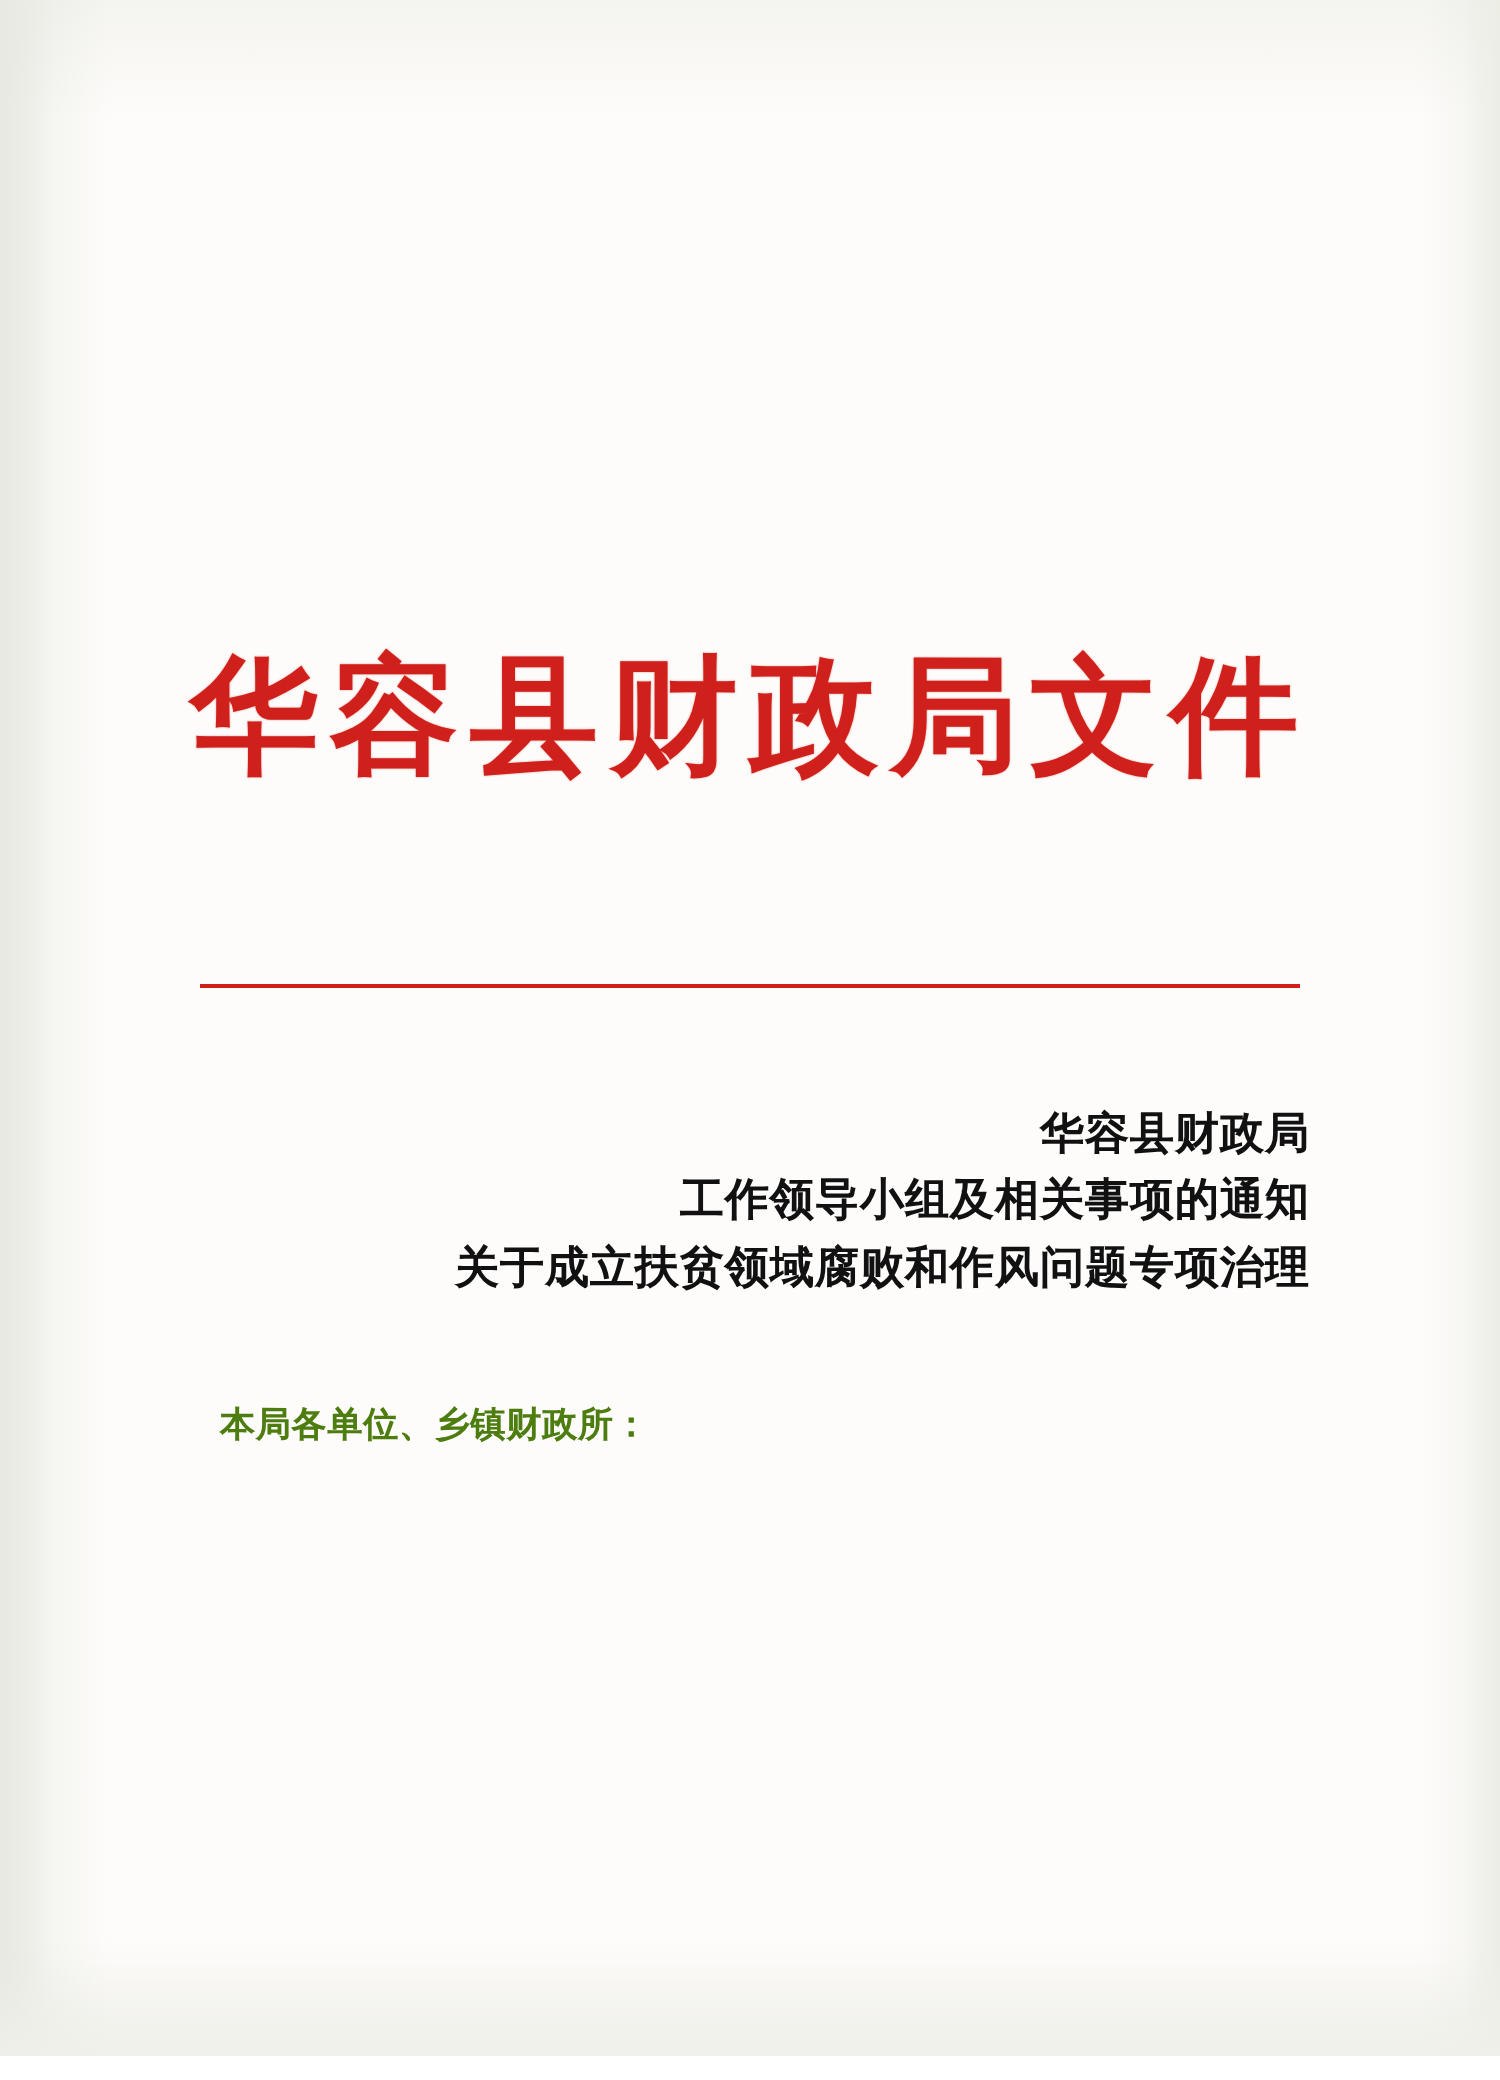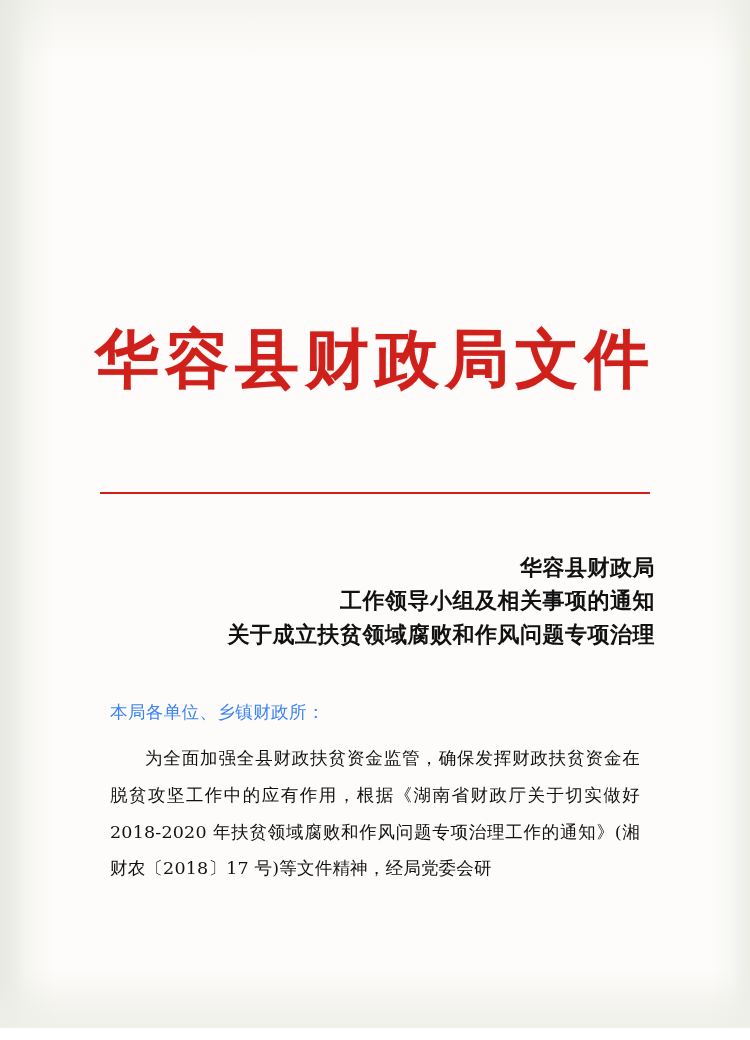--- a/index.html
+++ b/index.html
@@ -104,23 +104,24 @@
   .headline .line {
     display: block;
     white-space: nowrap;
   }
 
   .salutation {
     position: absolute;
     top: 700px;
     left: 110px;
     font-size: 17.5px;
-    color: #3b82f6;
+    color: #4d7c0f;
     letter-spacing: 0.4px;
     font-family: "DejaVu Serif", "Liberation Serif", serif;
+    font-weight: bold;
   }
 
   .body-text {
     position: absolute;
     top: 740px;
     left: 110px;
     width: 530px;
     font-size: 17.5px;
     color: #121212;
     line-height: 2.1;
@@ -159,18 +160,15 @@
   <div class="red-rule"></div>
 
   <div class="headline">
     <span class="line">华容县财政局</span>
     <span class="line">工作领导小组及相关事项的通知</span>
     <span class="line">关于成立扶贫领域腐败和作风问题专项治理</span>
   </div>
 
   <div class="salutation">本局各单位、乡镇财政所：</div>
 
-  <div class="body-text">
-    <p>为全面加强全县财政扶贫资金监管，确保发挥财政扶贫资金在脱贫攻坚工作中的应有作用，根据《湖南省财政厅关于切实做好 2018-2020 年扶贫领域腐败和作风问题专项治理工作的通知》(湘财农〔2018〕17 号)等文件精神，经局党委会研</p>
-  </div>
 
   <div class="bottom-fade"></div>
 </div>
 
 </body></html>

